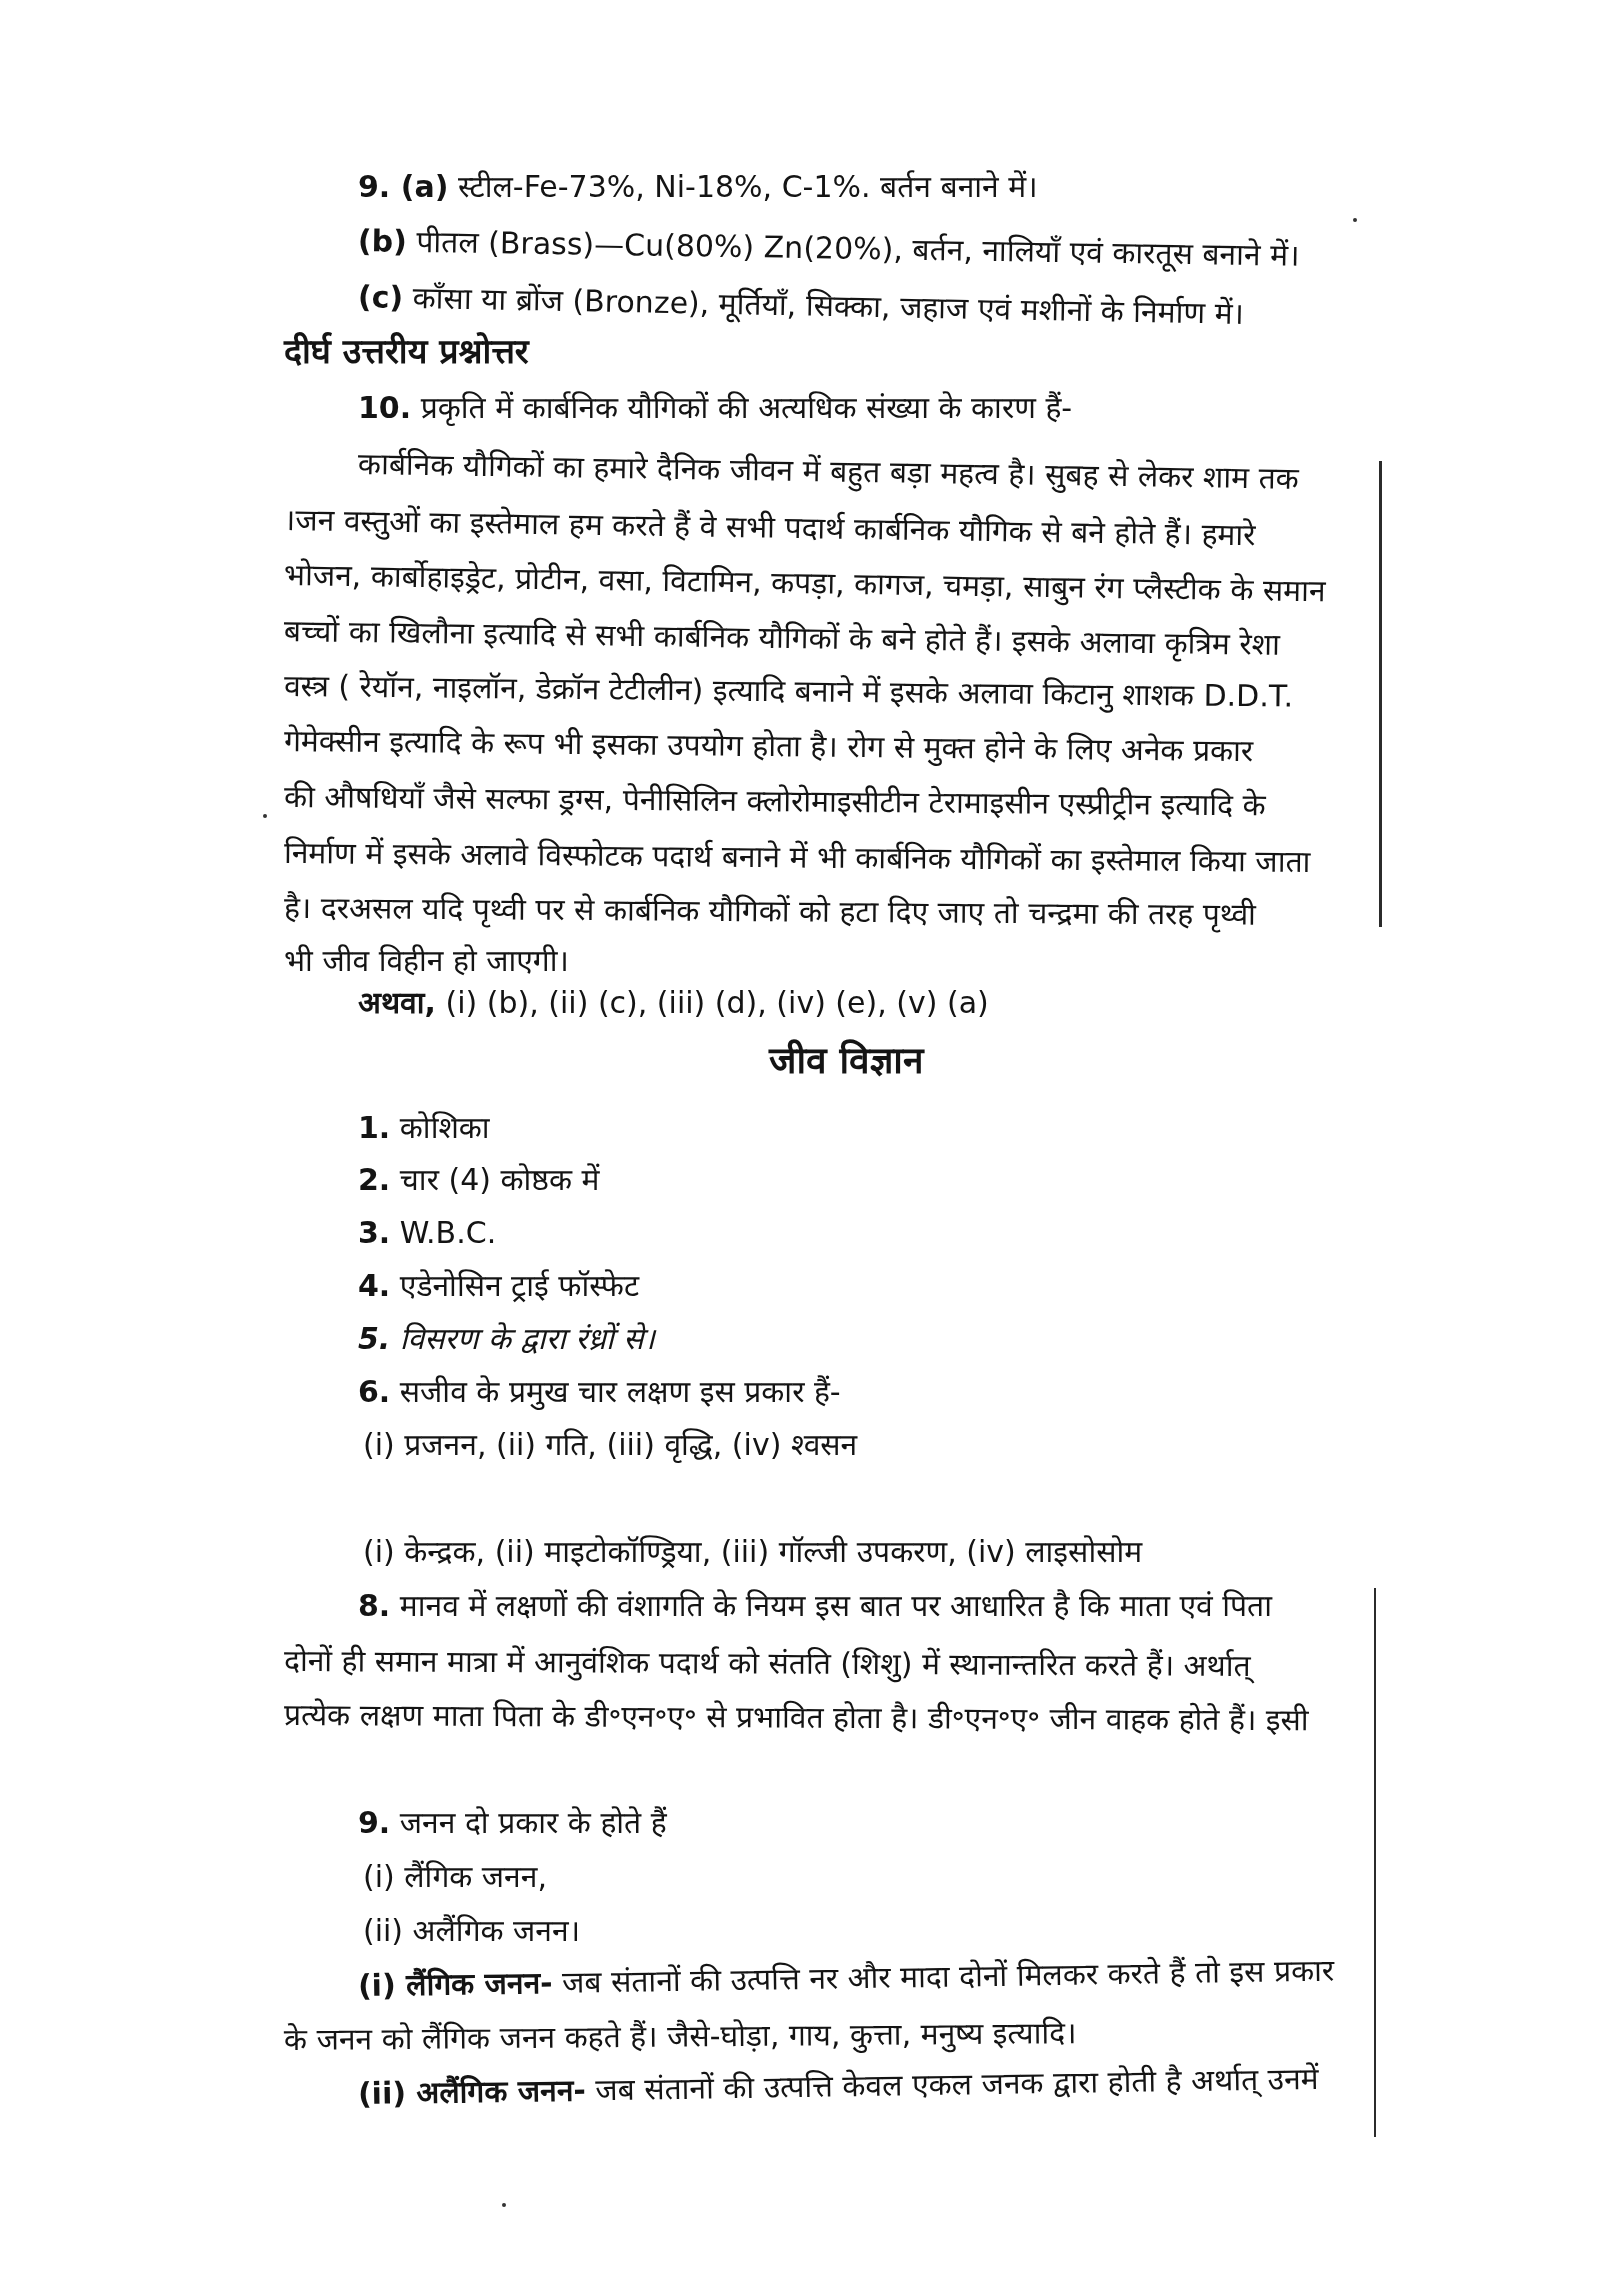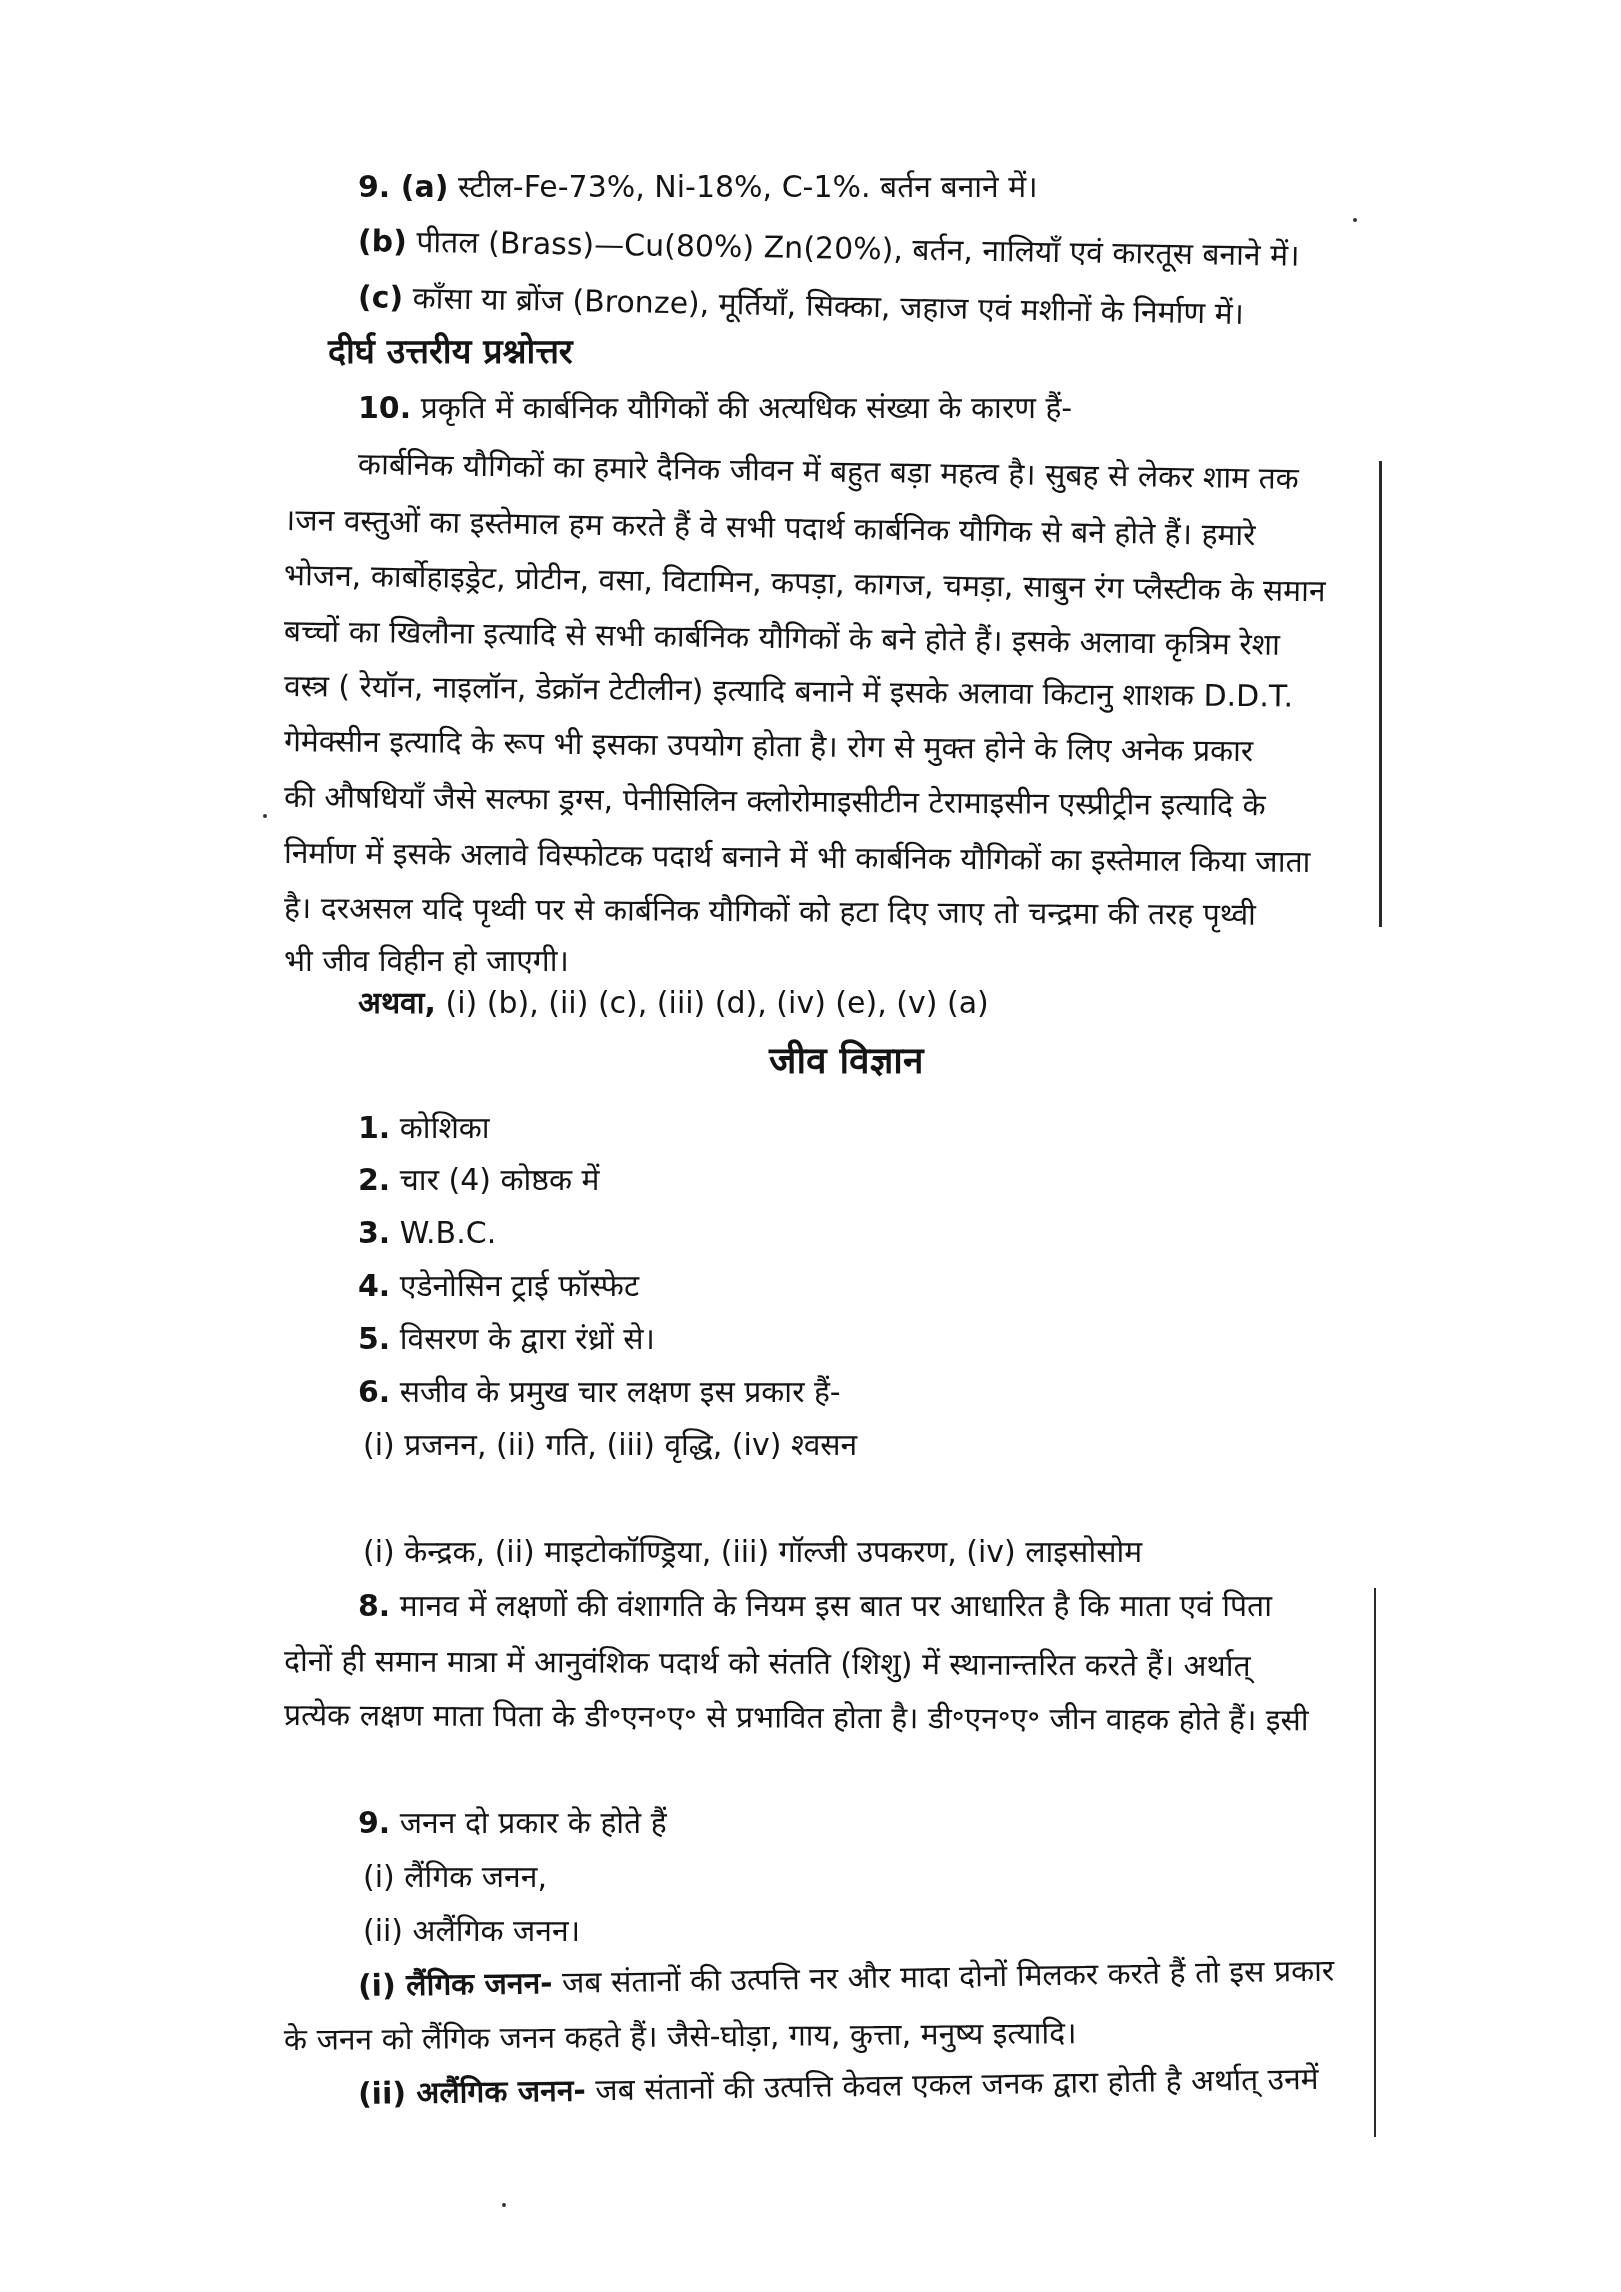--- a/index.html
+++ b/index.html
@@ -7,21 +7,21 @@
     width: 1621px; height: 2293px; background: #ffffff; position: relative; overflow: hidden;
     font-family: "DejaVu Sans", "Liberation Sans", sans-serif; color: #141414;
   }
   .page { position: absolute; left: 0; top: 0; width: 1361px; height: 2293px; }
   .line {
     position: absolute; white-space: nowrap; font-size: 30px; line-height: 1.2;
     transform-origin: left center;
   }
   .num { font-weight: bold; }
   .bold { font-weight: bold; }
-  .heading-left { font-size: 34px; font-weight: bold; margin-left: 44px; }
+  .heading-left { font-size: 34px; font-weight: bold; }
   .heading-center { font-size: 37px; font-weight: bold; text-underline-offset: 7.8px; text-decoration-thickness: 2.9px; }
   .edge-line { position: absolute; background: #2b2b2b; width: 2.9px; }
   .speck { position: absolute; width: 3.9px; height: 3.9px; background: #333; border-radius: 50%; }
 </style>
 </head>
 <body>
 
 <div class="page">
 
   <div class="line" style="left:358px; top:169px;">
@@ -53,21 +53,21 @@
   <div class="line" style="left:358px; top:985px;">
     <span class="bold">अथवा,</span><span> (i) (b), (ii) (c), (iii) (d), (iv) (e), (v) (a)</span>
   </div>
 
   <div class="line heading-center" style="left:769px; top:1039px;">जीव विज्ञान</div>
 
   <div class="line" style="left:358px; top:1110px;"><span class="num">1.</span><span> कोशिका</span></div>
   <div class="line" style="left:358px; top:1162px;"><span class="num">2.</span><span> चार (4) कोष्ठक में</span></div>
   <div class="line" style="left:358px; top:1215px;"><span class="num">3.</span><span> W.B.C.</span></div>
   <div class="line" style="left:358px; top:1268px;"><span class="num">4.</span><span> एडेनोसिन ट्राई फॉस्फेट</span></div>
-  <div class="line" style="left:358px; top:1321px;"><span class="num">5.</span><span> विसरण के द्वारा रंध्रों से।</span></div>
+  <div class="line" style="left:358px; top:1321px;font-style:italic;"><span class="num">5.</span><span> विसरण के द्वारा रंध्रों से।</span></div>
   <div class="line" style="left:358px; top:1374px;"><span class="num">6.</span><span> सजीव के प्रमुख चार लक्षण इस प्रकार हैं-</span></div>
 
   <div class="line" style="left:363px; top:1427px;">(i) प्रजनन,  (ii) गति, (iii) वृद्धि, (iv) श्वसन</div>
 
   <div class="line" style="left:363px; top:1534px;">(i) केन्द्रक, (ii) माइटोकॉण्ड्रिया, (iii) गॉल्जी उपकरण, (iv) लाइसोसोम</div>
 
   <div class="line" style="left:358px; top:1588px;"><span class="num">8.</span><span> मानव में लक्षणों की वंशागति के नियम इस बात पर आधारित है कि माता एवं पिता</span></div>
   <div class="line" style="left:284px; top:1643px; transform: rotate(0.3deg);">दोनों ही समान मात्रा में आनुवंशिक पदार्थ को संतति (शिशु) में स्थानान्तरित करते हैं। अर्थात्</div>
   <div class="line" style="left:284px; top:1697px; transform: rotate(0.3deg);">प्रत्येक लक्षण माता पिता के डी॰एन॰ए॰ से प्रभावित होता है। डी॰एन॰ए॰ जीन वाहक होते हैं। इसी</div>
 

